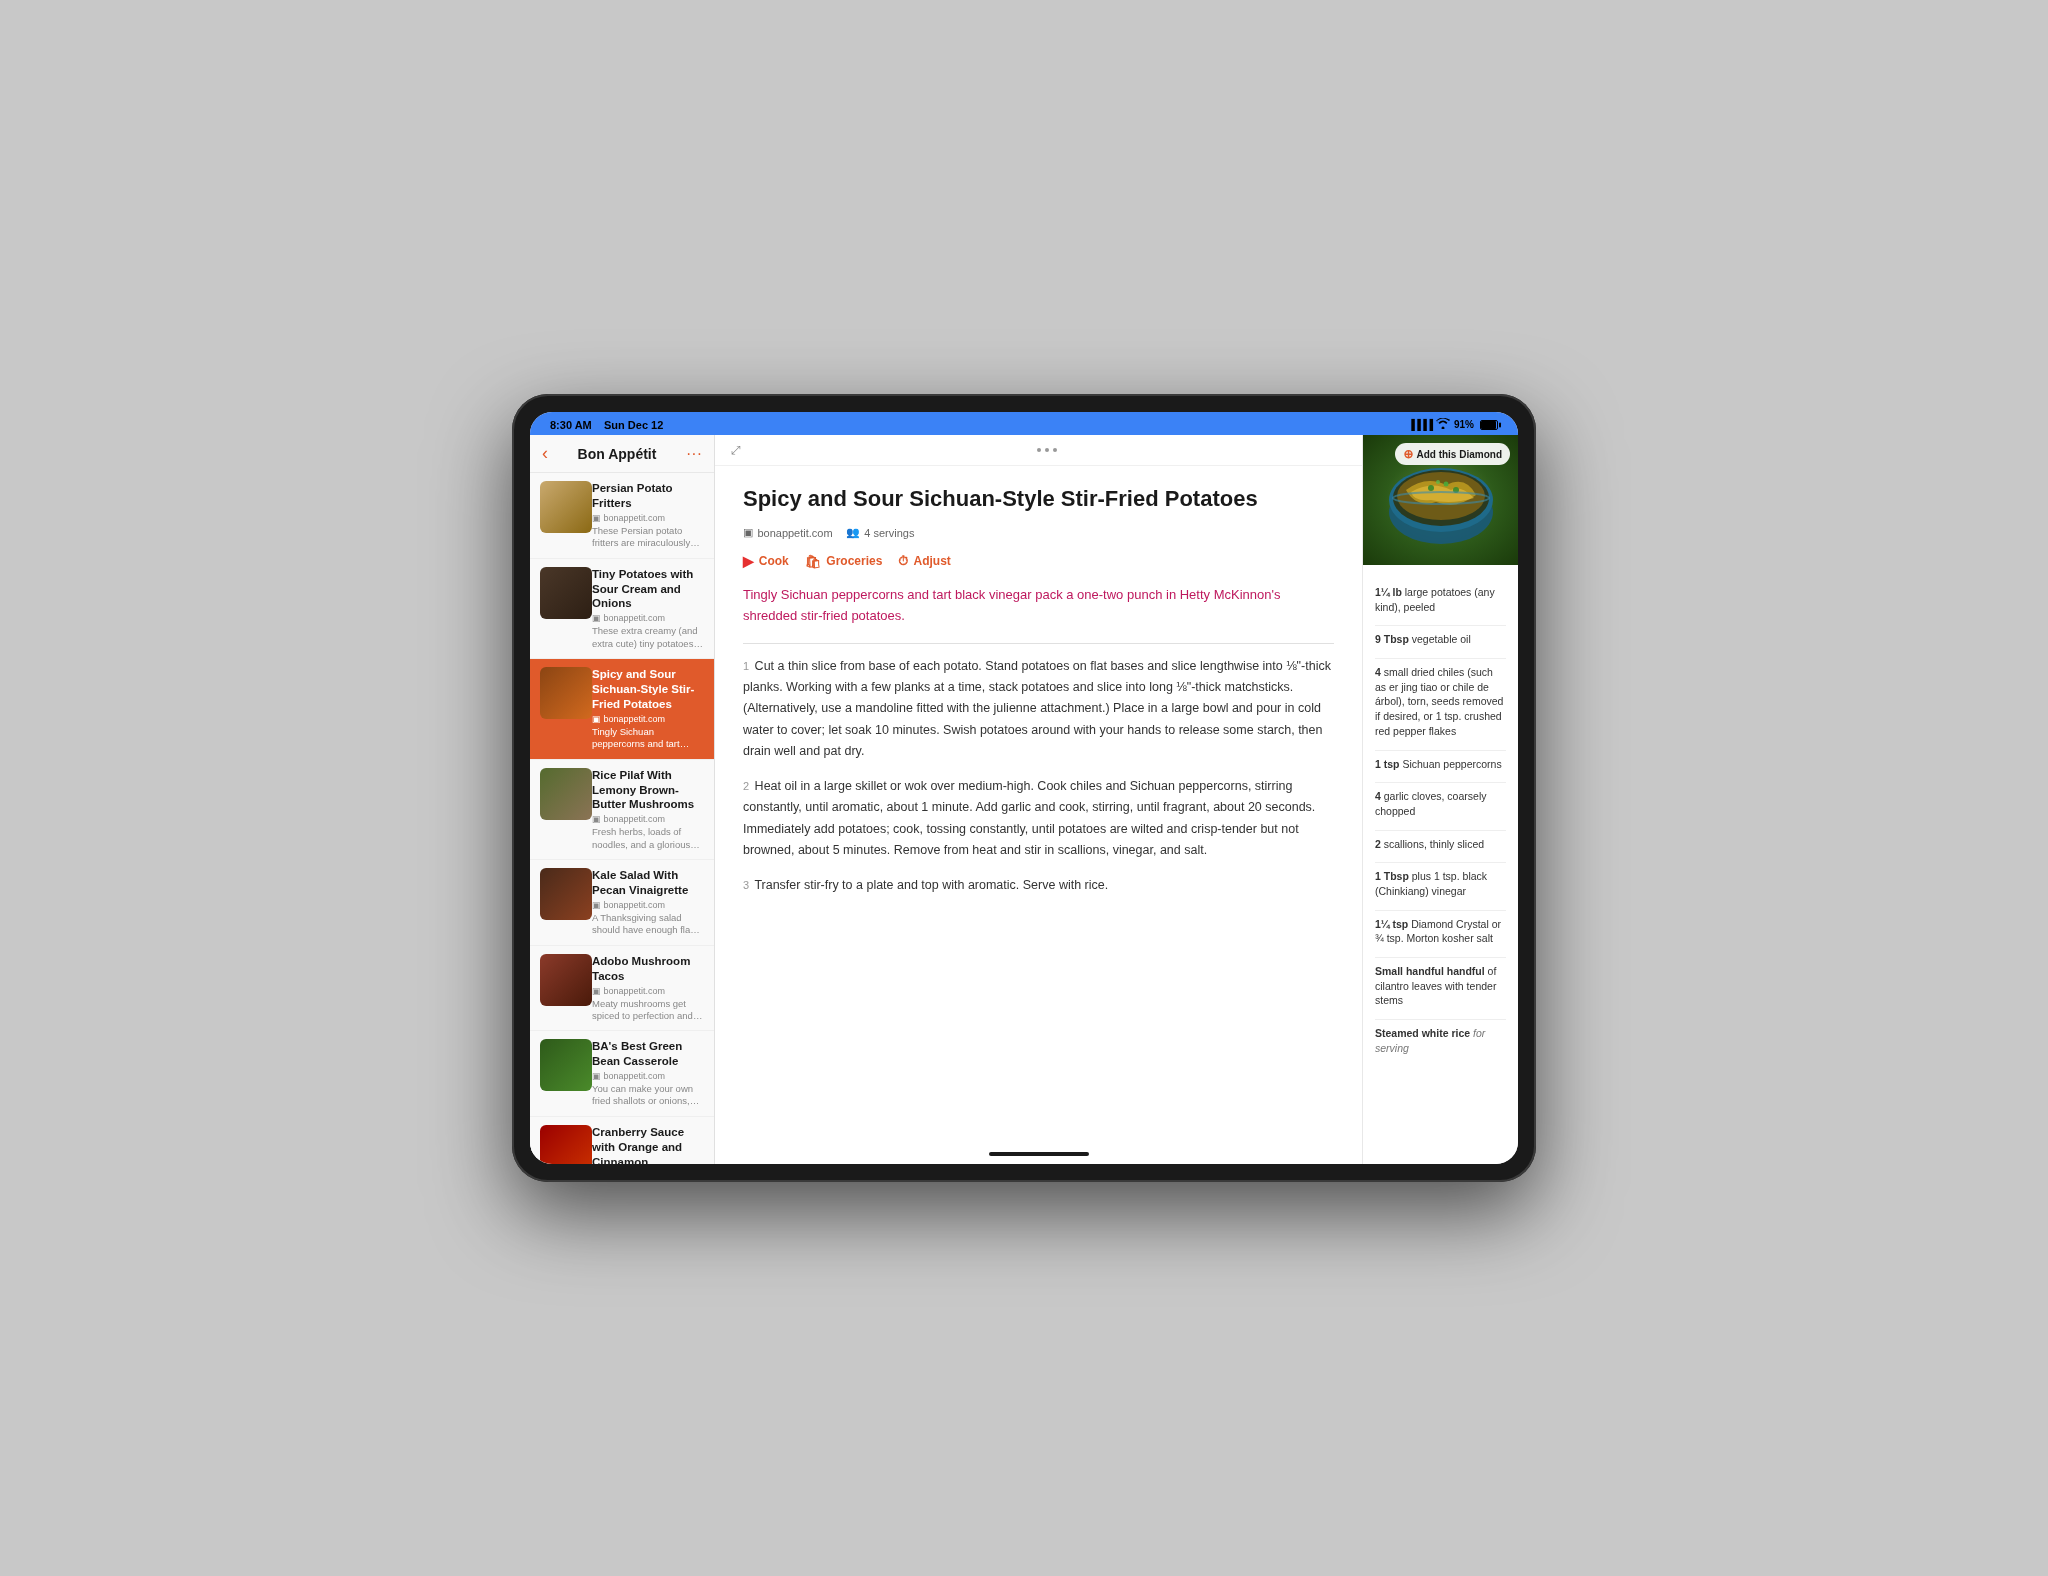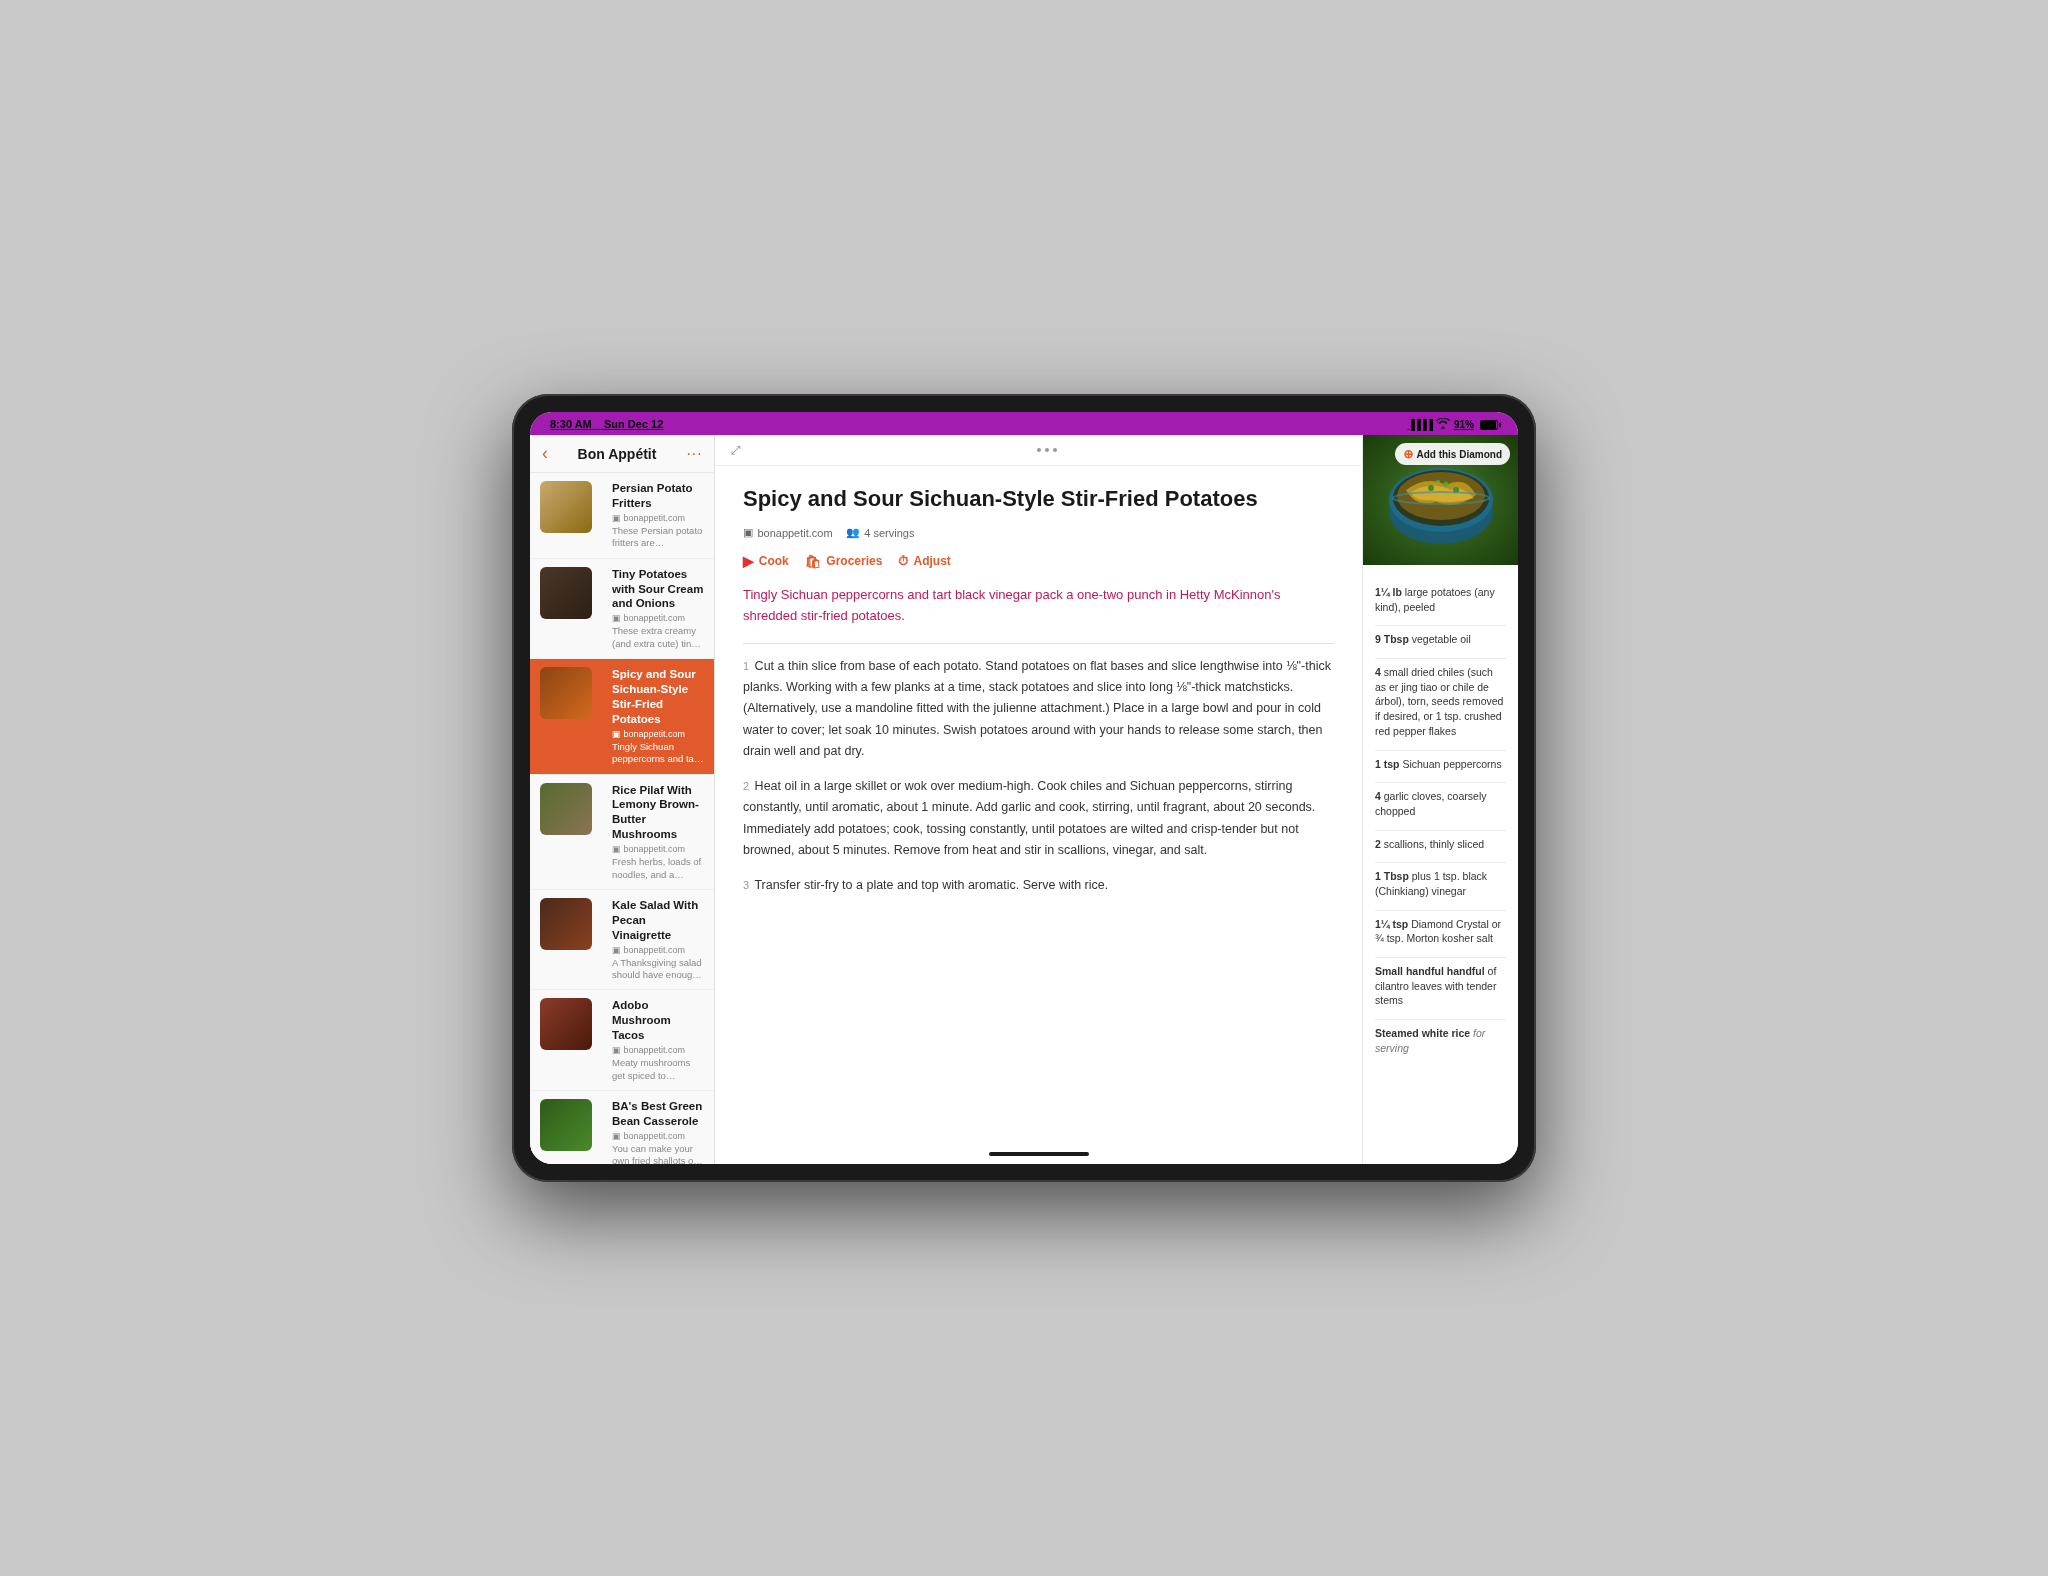--- a/index.html
+++ b/index.html
@@ -24,29 +24,28 @@
       width: 100%;
       height: 100%;
       background: #f2f2f7;
       border-radius: 22px;
       overflow: hidden;
       display: flex;
       flex-direction: column;
     }
     
     .status-bar {
-      background: #a21caf;
+      background: #3b82f6;
       display: flex;
       justify-content: space-between;
-      align-items: flex-start;
+      align-items: flex-end;
       padding: 6px 20px 4px;
       font-size: 11px;
       font-weight: 600;
       flex-shrink: 0;
-      text-decoration: underline;
     }
     .status-left { color: #000; }
     .status-right { display: flex; align-items: center; gap: 4px; color: #000; font-size: 10px; }
     .battery { width: 18px; height: 10px; border: 1.5px solid #000; border-radius: 2px; position: relative; margin-left: 2px; }
     .battery::after { content: ''; position: absolute; right: -4px; top: 50%; transform: translateY(-50%); width: 2px; height: 5px; background: #000; border-radius: 1px; }
     .battery-fill { background: #000; height: 100%; width: 91%; border-radius: 1px; }
     
     .app-layout {
       display: flex;
       flex: 1;
@@ -87,21 +86,21 @@
     .sidebar-list {
       flex: 1;
       overflow-y: auto;
     }
     .sidebar-item {
       display: flex;
       padding: 8px 10px;
       border-bottom: 1px solid #efefef;
       cursor: pointer;
       background: #f9f9f9;
-      gap: 20px;
+      gap: 0;
     }
     .sidebar-item.active {
       background: #e05a2b;
     }
     .sidebar-item.active .item-source,
     .sidebar-item.active .item-desc,
     .sidebar-item.active .item-title { color: #fff !important; }
     .item-thumb {
       width: 52px;
       height: 52px;

